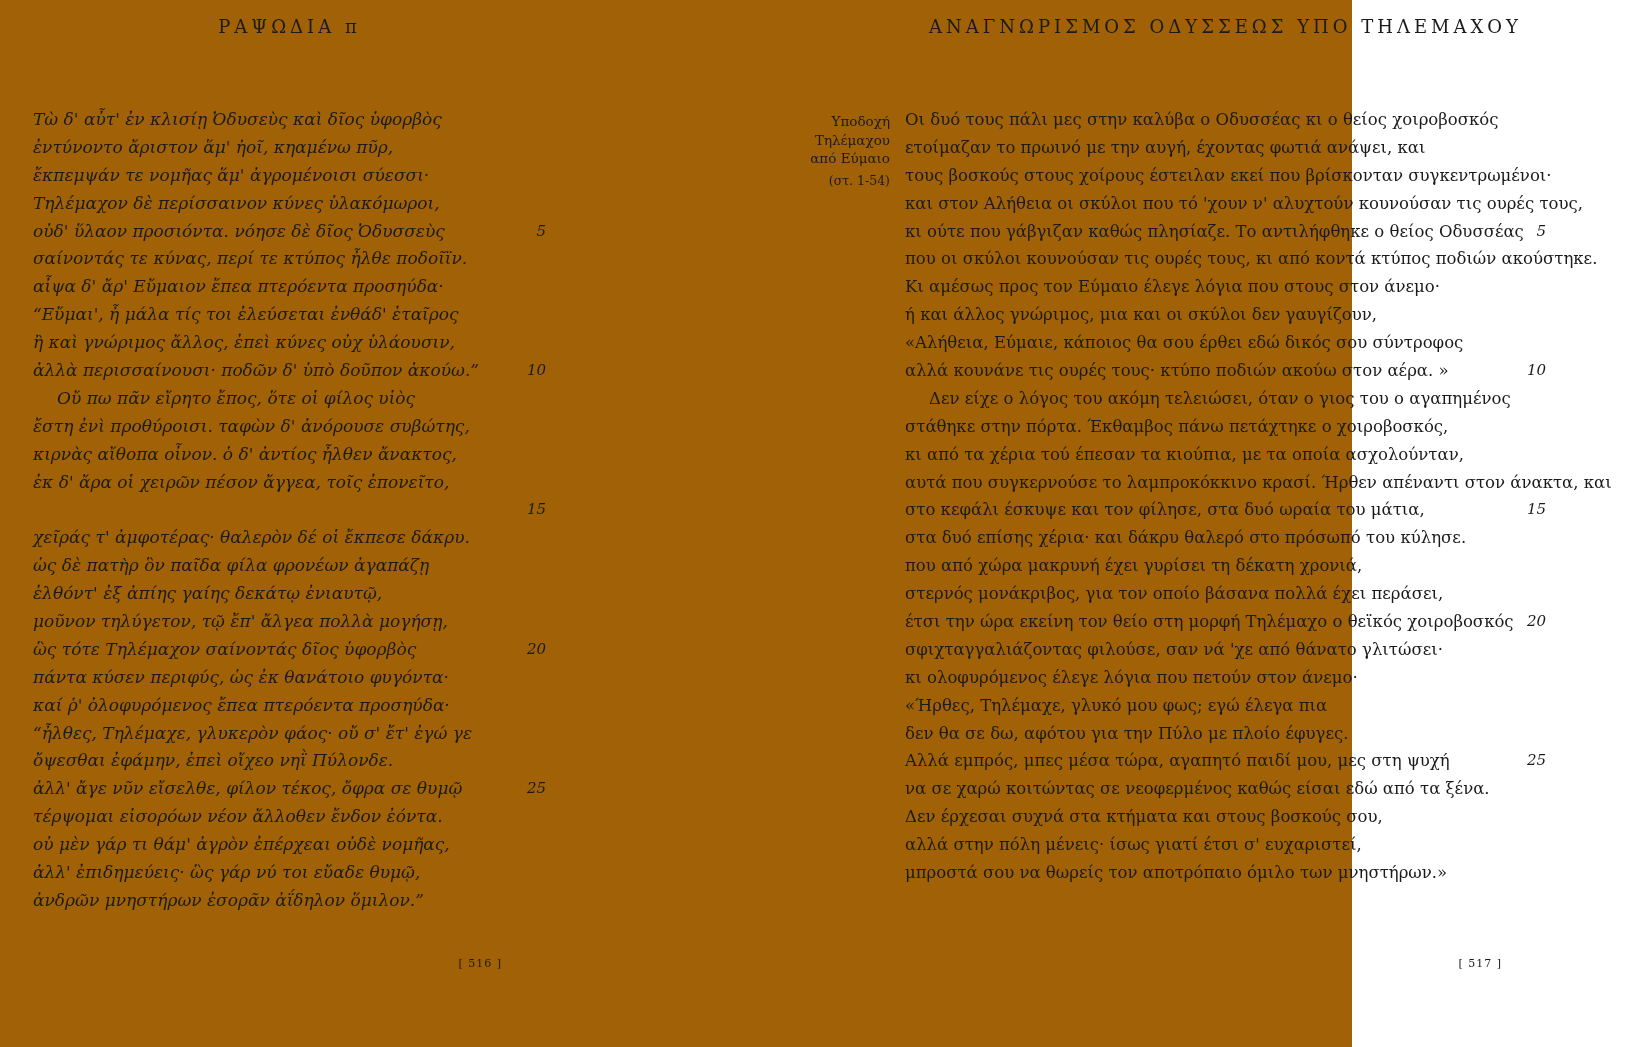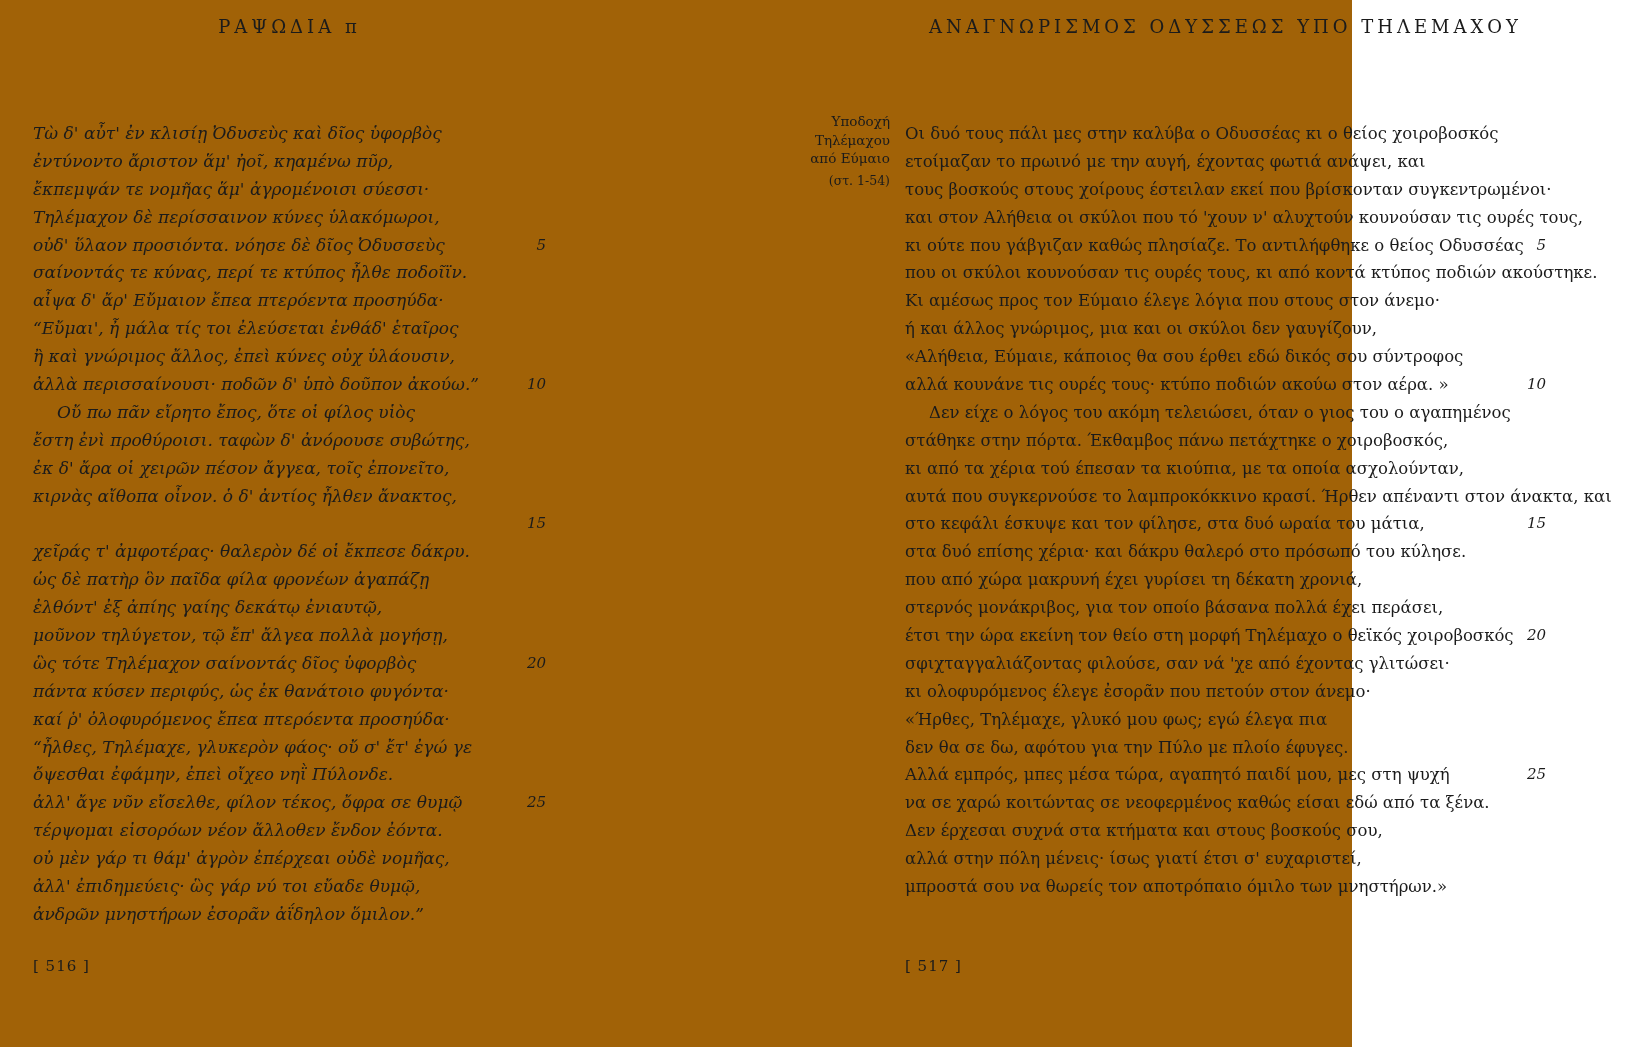--- a/index.html
+++ b/index.html
@@ -34,21 +34,21 @@
     margin: 0;
     text-align: center;
     font-size: 18px;
     font-weight: normal;
     letter-spacing: 4px;
     white-space: nowrap;
   }
 
   .verse-block {
     position: absolute;
-    top: 120px;
+    top: 106px;
     left: 0;
     right: 0;
     font-size: 17px;
     line-height: 27.9px;
   }
   .page.right .verse-block { font-size: 16.5px; }
 
   .verse-line {
     position: relative;
     height: 27.9px;
@@ -80,22 +80,22 @@
   .margin-note-line:last-child {
     font-size: 12.5px;
     padding-top: 4px;
   }
 
   .page-footer {
     position: absolute;
     top: 957px;
     left: 0;
     width: calc(100% - 44px);
-    text-align: left;
-    font-size: 15px;
+    text-align: right;
+    font-size: 11px;
     letter-spacing: 1px;
   }
 </style>
 </head>
 <body>
 
 <div class="spread">
 
   <section class="page left">
     <h1 class="page-header">ΡΑΨΩΔΙΑ  π</h1>
@@ -155,26 +155,26 @@
           <span class="verse-text">Οὔ πω πᾶν εἴρητο ἔπος, ὅτε οἱ φίλος υἱὸς</span>
           <span class="verse-num"></span>
         </div>
 
         <div class="verse-line">
           <span class="verse-text">ἔστη ἐνὶ προθύροισι. ταφὼν δ' ἀνόρουσε συβώτης,</span>
           <span class="verse-num"></span>
         </div>
 
         <div class="verse-line">
+          <span class="verse-text">κιρνὰς αἴθοπα οἶνον. ὁ δ' ἀντίος ἦλθεν ἄνακτος,</span>
+          <span class="verse-num"></span>
+        </div>
+
+        <div class="verse-line">
           <span class="verse-text">ἐκ δ' ἄρα οἱ χειρῶν πέσον ἄγγεα, τοῖς ἐπονεῖτο,</span>
-          <span class="verse-num"></span>
-        </div>
-
-        <div class="verse-line">
-          <span class="verse-text">κιρνὰς αἴθοπα οἶνον. ὁ δ' ἀντίος ἦλθεν ἄνακτος,</span>
           <span class="verse-num"></span>
         </div>
 
         <div class="verse-line">
           <span class="verse-num">15</span>
         </div>
 
         <div class="verse-line">
           <span class="verse-text">χεῖράς τ' ἀμφοτέρας· θαλερὸν δέ οἱ ἔκπεσε δάκρυ.</span>
           <span class="verse-num"></span>
@@ -353,26 +353,26 @@
           <span class="verse-text">στερνός μονάκριβος, για τον οποίο βάσανα πολλά έχει περάσει,</span>
           <span class="verse-num"></span>
         </div>
 
         <div class="verse-line">
           <span class="verse-text">έτσι την ώρα εκείνη τον θείο στη μορφή Τηλέμαχο ο θεϊκός χοιροβοσκός</span>
           <span class="verse-num">20</span>
         </div>
 
         <div class="verse-line">
-          <span class="verse-text">σφιχταγγαλιάζοντας φιλούσε, σαν νά 'χε από έχοντας γλιτώσει·</span>
-          <span class="verse-num"></span>
-        </div>
-
-        <div class="verse-line">
-          <span class="verse-text">κι ολοφυρόμενος έλεγε ἐσορᾶν που πετούν στον άνεμο·</span>
+          <span class="verse-text">σφιχταγγαλιάζοντας φιλούσε, σαν νά 'χε από θάνατο γλιτώσει·</span>
+          <span class="verse-num"></span>
+        </div>
+
+        <div class="verse-line">
+          <span class="verse-text">κι ολοφυρόμενος έλεγε λόγια που πετούν στον άνεμο·</span>
           <span class="verse-num"></span>
         </div>
 
         <div class="verse-line">
           <span class="verse-text">«Ήρθες, Τηλέμαχε, γλυκό μου φως; εγώ έλεγα πια</span>
           <span class="verse-num"></span>
         </div>
 
         <div class="verse-line">
           <span class="verse-text">δεν θα σε δω, αφότου για την Πύλο με πλοίο έφυγες.</span>

